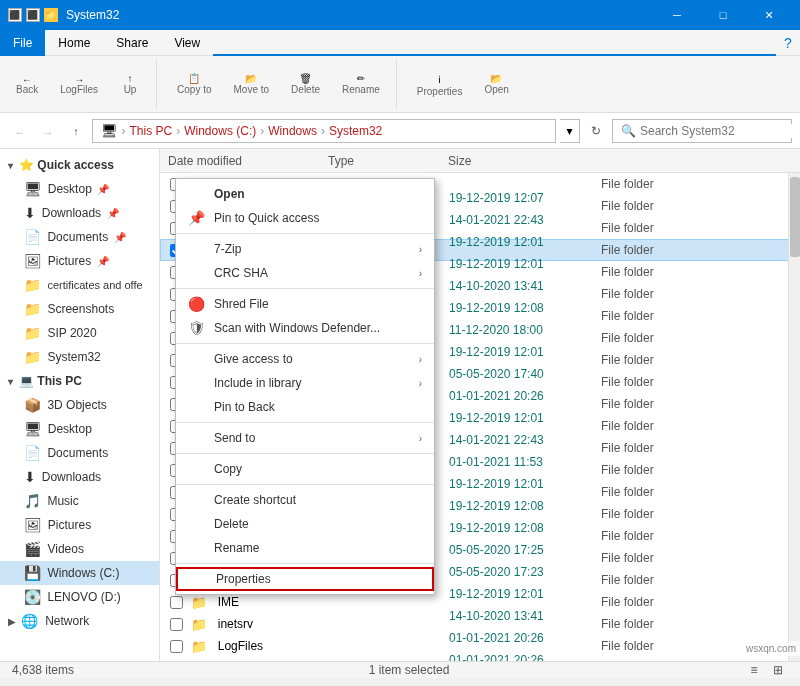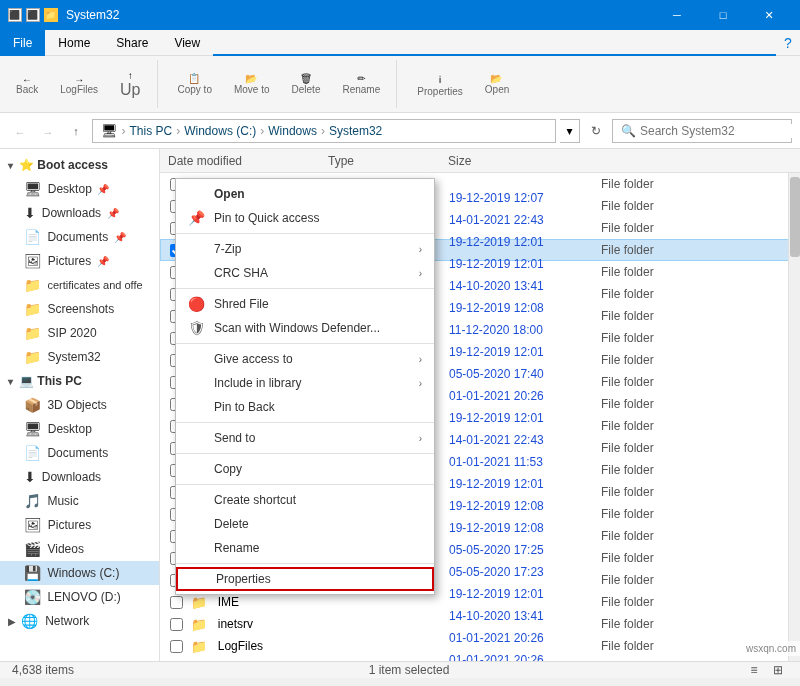--- a/index.html
+++ b/index.html
@@ -84,21 +84,21 @@
       height: 24px;
       border: 1px solid #bbb;
       display: flex;
       align-items: center;
       padding: 0 8px;
       background: white;
       font-size: 12px;
       gap: 4px;
     }
     .path-separator { color: #999; }
-    .path-segment { color: #0c4a6e; cursor: pointer; }
+    .path-segment { color: #b91c1c; cursor: pointer; }
     .address-dropdown { width: 20px; height: 24px; border: 1px solid #bbb; border-left: none; display: flex; align-items: center; justify-content: center; cursor: pointer; background: white; }
     .refresh-btn { width: 24px; height: 24px; display: flex; align-items: center; justify-content: center; cursor: pointer; color: #555; }
     .search-box {
       width: 180px; height: 24px;
       border: 1px solid #bbb;
       display: flex; align-items: center;
       padding: 0 8px; background: white; gap: 4px;
     }
     .search-box input { border: none; outline: none; font-size: 12px; flex: 1; }
 
@@ -173,21 +173,21 @@
       align-items: center;
       padding: 0 8px;
       font-size: 12px;
       cursor: pointer;
       border: 1px solid transparent;
     }
     .file-row.selected { background: #cce4f7; border: 1px solid #99d1f7; }
     .file-row .file-checkbox { width: 16px; margin-right: 4px; }
     .file-icon { font-size: 13px; margin-right: 6px; }
     .file-name { width: 254px; overflow: hidden; text-overflow: ellipsis; white-space: nowrap; }
-    .file-date { width: 160px; color: #1d4ed8; margin-top: 28px; }
+    .file-date { width: 160px; color: #0f766e; margin-top: 28px; }
     .file-type { width: 120px; color: #555; }
     .file-size { width: 80px; color: #555; }
 
     
     .scrollbar-track {
       position: absolute;
       right: 0;
       top: 24px;
       width: 12px;
       height: calc(100% - 24px);
@@ -291,21 +291,21 @@
       <div class="ribbon-btn">
         <span>←</span>
         <span style="font-size:10px; color:#666;">Back</span>
       </div>
       <div class="ribbon-btn">
         <span>→</span>
         <span style="font-size:10px; color:#666;">LogFiles</span>
       </div>
       <div class="ribbon-btn">
         <span>↑</span>
-        <span style="font-size:16px; color:#666;">Up</span>
+        <span style="font-size:10px; color:#666;">Up</span>
       </div>
     </div>
     <div style="display:flex; align-items:center; gap:6px; height:48px; padding-right:8px; border-right:1px solid #ddd;">
       <div class="ribbon-btn">
         <span>📋</span>
         <span style="font-size:10px; color:#666;">Copy to</span>
       </div>
       <div class="ribbon-btn">
         <span>📂</span>
         <span style="font-size:10px; color:#666;">Move to</span>
@@ -353,21 +353,21 @@
     <span style="color:#888; font-size:12px;">🔍</span>
     <input type="text" placeholder="Search System32" style="">
   </div>
 </div>
 
 <div class="main-area">
 
   <div class="sidebar">
     <div class="sidebar-header">
       <span class="expand-arrow">▾</span>
-      <span>⭐ Boot access</span>
+      <span>⭐ Quick access</span>
     </div>
     <div class="sidebar-item sidebar-indent">
       <span class="sidebar-item-icon">🖥</span>
       <span>Desktop</span>
       <span class="sidebar-pinned">📌</span>
     </div>
     <div class="sidebar-item sidebar-indent">
       <span class="sidebar-item-icon">⬇</span>
       <span>Downloads</span>
       <span class="sidebar-pinned">📌</span>

